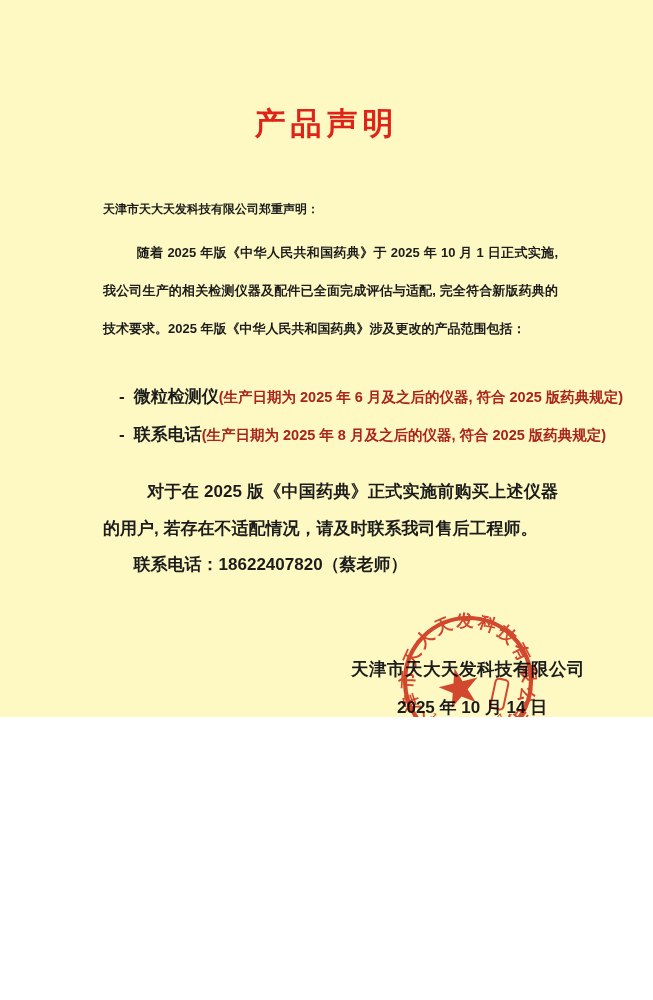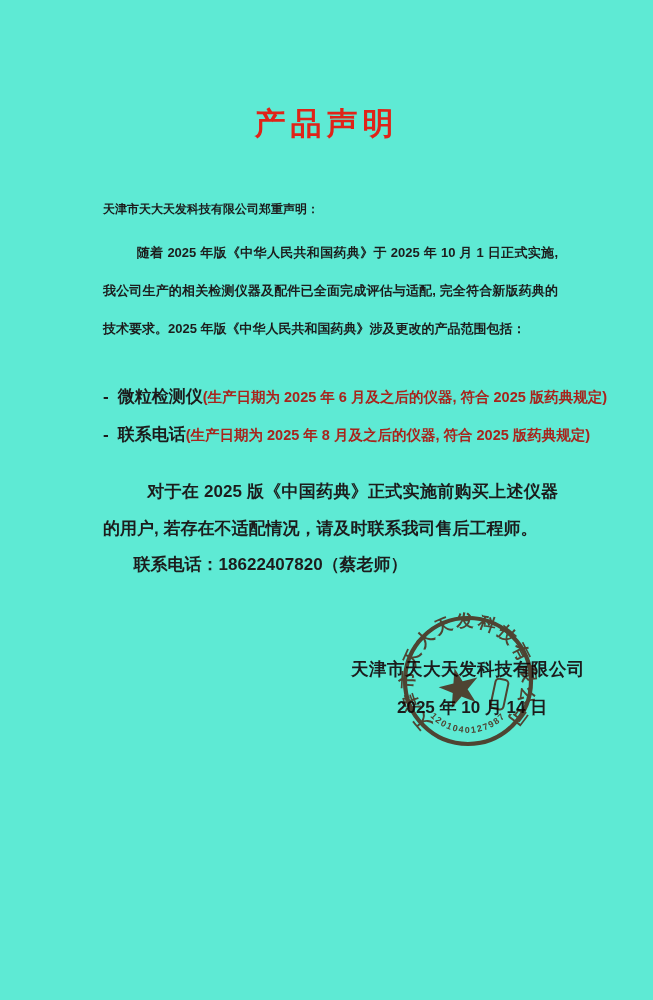--- a/index.html
+++ b/index.html
@@ -1,30 +1,30 @@
 <!DOCTYPE html>
 <html><head>
 <meta charset="utf-8">
 <style>
   html,body{margin:0;padding:0;background:#ffffff;}
   .page{
-    position:relative;width:653px;height:1000px;background:#5eead4;overflow:hidden;
+    position:relative;width:653px;height:717px;background:#fef9c3;overflow:hidden;
     font-family:"Liberation Sans","DejaVu Sans",sans-serif;color:#1c1c1c;
   }
   .doc-title{
     margin:0;padding-top:103px;text-align:center;
     font-size:31px;font-weight:700;color:#e02318;letter-spacing:5px;
   }
   .content{margin:0 95px 0 103px;}
   .heading{margin:53px 0 0 0;font-size:12px;font-weight:600;line-height:22px;}
   .para{margin:14px 0 0 0;font-size:13px;font-weight:600;line-height:38px;
         text-align:justify;text-indent:2.6em;}
   .para2{margin:19px 0 0 0;font-size:17px;font-weight:700;line-height:37px;
         text-align:justify;text-indent:2.6em;}
-  .products{list-style:none;margin:30px 0 0 0;padding:0;}
+  .products{list-style:none;margin:30px 0 0 16px;padding:0;}
   .product{line-height:37px;font-size:17px;font-weight:600;white-space:nowrap;}
   .product .dash{margin-right:9px;}
   .product .note{font-size:14.5px;color:#a8241c;font-weight:600;}
   .contact{margin:7px 0 12px 0;font-size:17px;font-weight:600;text-indent:1.8em;line-height:22px;}
   .sig-company{position:absolute;left:351px;top:657px;font-size:17.5px;font-weight:600;letter-spacing:0.5px;}
   .sig-date{position:absolute;left:397px;top:696px;font-size:17px;font-weight:600;}
   .seal{position:absolute;left:383px;top:596px;width:170px;height:170px;
         mix-blend-mode:multiply;opacity:0.92;}
 </style>
 </head>

